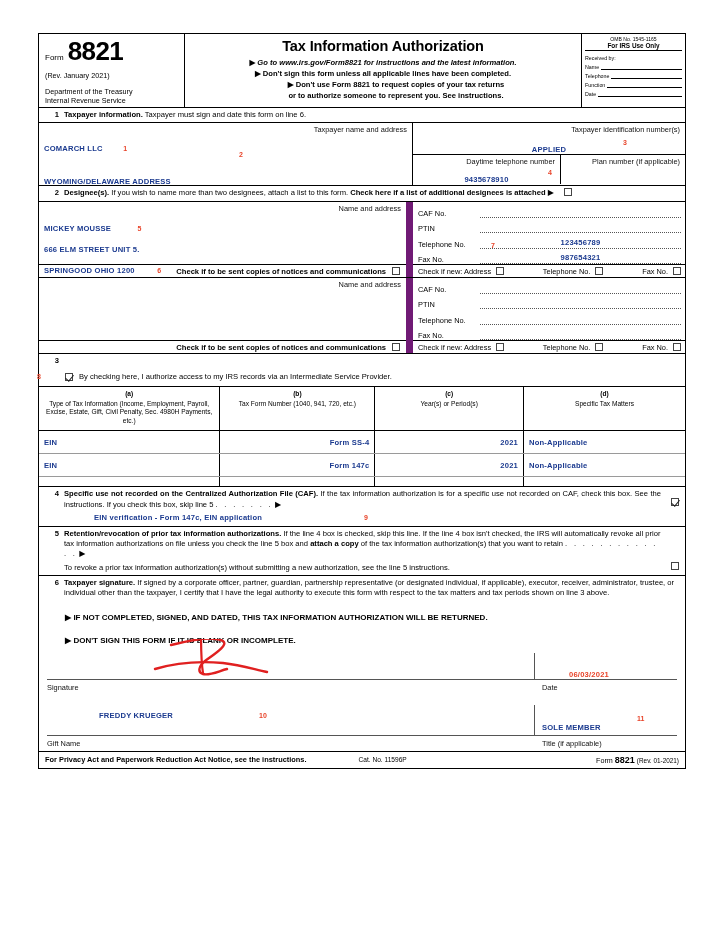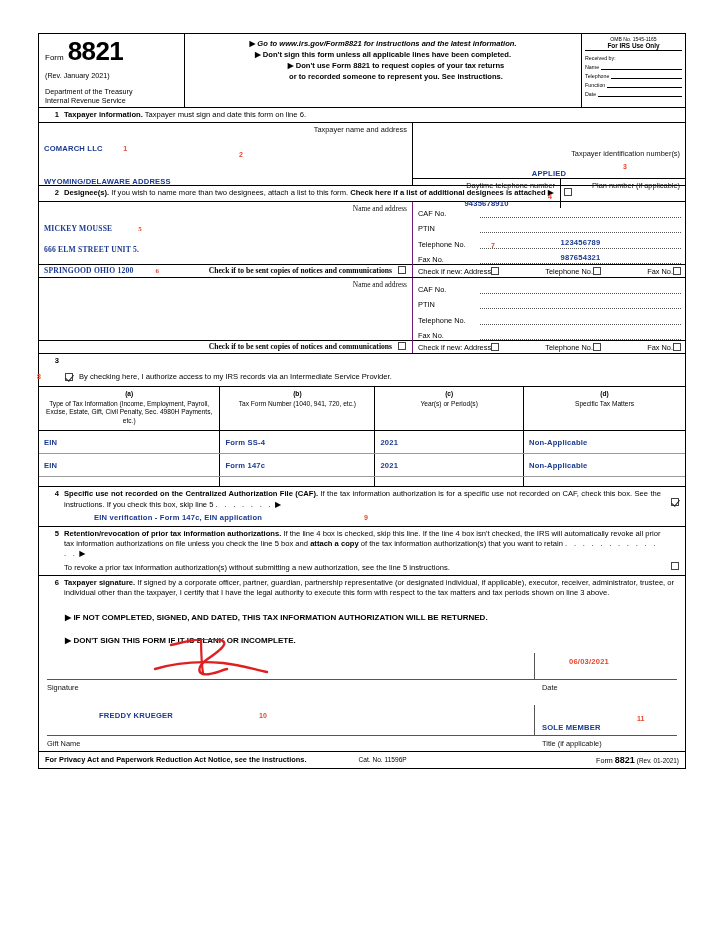--- a/index.html
+++ b/index.html
@@ -137,56 +137,54 @@
   .s1 .right {
     width: 272px;
     box-sizing: border-box;
   }
   .tin-top {
     height: 32px;
     padding: 2px 5px;
     box-sizing: border-box;
     border-bottom: 1px solid #000;
     position: relative;
-    margin-top: 24px;
   }
   .tin-bot { display: flex; height: 29px; }
   .tin-bot .c1 {
     width: 148px;
     border-right: 1px solid #000;
     padding: 2px 5px;
     box-sizing: border-box;
     position: relative;
   }
   .tin-bot .c2 {
     flex: 1;
     padding: 2px 5px;
     box-sizing: border-box;
   }
   
   .desg { display: flex; }
   .desg .left {
     flex: 1;
-    border-right: 1px solid #701a75;
-    box-sizing: border-box;
-    font-family: Liberation Serif, serif;
+    border-right: 7px solid #701a75;
+    box-sizing: border-box;
   }
   .desg .right {
     width: 272px;
     box-sizing: border-box;
   }
   .nameaddr {
     padding: 2px 5px 0 5px;
     height: 62px;
     box-sizing: border-box;
     position: relative;
   }
   .chkline {
     display: flex;
-    align-items: flex-start;
+    align-items: center;
     justify-content: flex-end;
     gap: 6px;
     font-size: 7.6px;
     font-weight: bold;
     border-top: 1px solid #000;
     padding: 1px 6px;
     height: 13px;
     box-sizing: border-box;
   }
   .cafbox { height: 62px; box-sizing: border-box; }
@@ -213,20 +211,21 @@
     bottom: 1px;
   }
   .newrow {
     display: flex;
     align-items: center;
     font-size: 7.4px;
     border-top: 1px solid #000;
     height: 13px;
     padding: 0 4px 0 5px;
     box-sizing: border-box;
+    gap: 5px;
   }
   .newrow .sp { flex: 1; }
   
   .box {
     width: 8px;
     height: 8px;
     border: 1px solid #444;
     display: inline-block;
     box-sizing: border-box;
     background: #fff;
@@ -277,21 +276,21 @@
   }
   table.taxtbl th .ab { font-weight: bold; margin-bottom: 1px; display: block; }
   table.taxtbl td {
     height: 22px;
     border-top: none;
     border-bottom: 1px solid #9a9a9a;
     font-size: 7.6px;
     vertical-align: middle;
     padding: 0 5px;
   }
-  table.taxtbl td.c { text-align: left; }
+  table.taxtbl td.c { text-align: right; }
   table.taxtbl .vb { border-left: 1px solid #000; }
   table.taxtbl tr.empty td { border-bottom: none; height: 9px; }
   
   .dotlead { letter-spacing: 2.3px; }
   .arrow { font-size: 8px; }
   .s4box {
     position: absolute;
     right: 6px;
   }
   
@@ -337,25 +336,26 @@
           <span class="n">8821</span>
         </div>
         <div class="rev">(Rev. January 2021)</div>
         <div class="dept">
           <div>Department of the Treasury</div>
           <div>Internal Revenue Service</div>
         </div>
       </div>
 
       <div class="hdr-mid">
+        <div class="title">Tax Information Authorization</div>
         <div class="bullet">
           <div>▶ <i>Go to www.irs.gov/Form8821 for instructions and the latest information.</i></div>
           <div>▶ <span>Don't sign this form unless all applicable lines have been completed.</span></div>
           <div style="padding-left:26px">▶ <span>Don't use Form 8821 to request copies of your tax returns</span></div>
-          <div style="padding-left:26px"><span>or to recorded someone to represent you. See instructions.</span></div>
+          <div style="padding-left:26px"><span>or to authorize someone to represent you. See instructions.</span></div>
         </div>
       </div>
 
       <div class="hdr-right">
         <div class="omb">OMB No. 1545-1165</div>
         <div class="irsonly">For IRS Use Only</div>
         <div class="irsline nol">
           <span>Received by:</span>
         </div>
         <div class="irsline">
@@ -645,21 +645,21 @@
       <span>DON'T SIGN THIS FORM IF IT IS BLANK OR INCOMPLETE.</span>
     </div>
 
     <div class="sigarea">
       <svg class="sigsvg" width="190" height="48" viewBox="0 0 190 48">
         <path d="M22 6 C40 2, 62 -4, 74 2 C80 6, 64 16, 56 22 C50 27, 48 33, 54 35 C60 37, 70 32, 78 30" fill="none" stroke="#e02020" stroke-width="2.4" stroke-linecap="round"></path>
         <path d="M6 30 C26 24, 52 22, 74 24 C92 26, 104 30, 118 33" fill="none" stroke="#e02020" stroke-width="2.4" stroke-linecap="round"></path>
         <path d="M52 -6 C52 8, 52 22, 54 34" fill="none" stroke="#e02020" stroke-width="2.2" stroke-linecap="round"></path>
       </svg>
       <div class="sigdiv"></div>
-      <div style="position: absolute; left: 530px; top: 10px; color: rgb(232, 68, 42);" class="filled">06/03/2021</div>
+      <div style="position: absolute; left: 530px; top: 23px; color: rgb(232, 68, 42);" class="filled">06/03/2021</div>
       <div class="sigline"></div>
       <div style="position:absolute;left:8px;top:36px" class="lbl">Signature</div>
       <div style="position:absolute;left:503px;top:36px" class="lbl">Date</div>
     </div>
 
     <div style="position:relative;height:46px">
       <div style="position:absolute;left:60px;top:6px" class="filled">FREDDY KRUEGER</div>
       <div style="position:absolute;left:220px;top:7px" class="marker">10</div>
       <div style="position:absolute;left:503px;top:18px" class="filled">SOLE MEMBER</div>
       <div style="position:absolute;left:598px;top:10px" class="marker">11</div>

